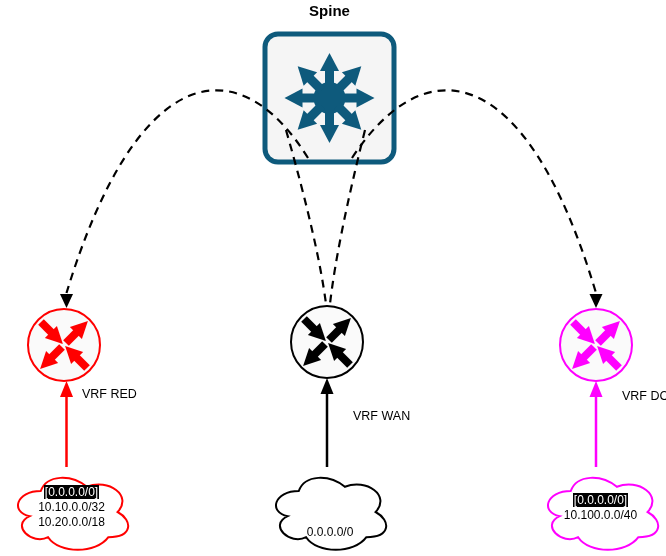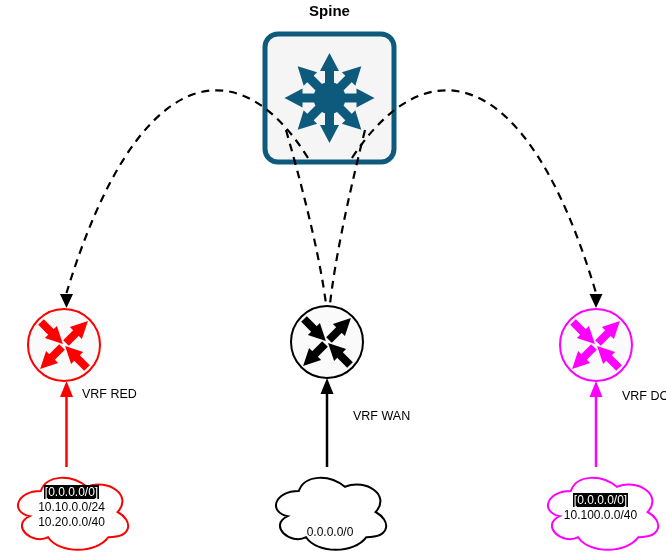--- a/index.html
+++ b/index.html
@@ -146,22 +146,22 @@
   </svg>
 
   <div class="node-title">Spine</div>
 
   <div class="vrf-label" style="left:82px; top:387px;">VRF RED</div>
   <div class="vrf-label" style="left:353px; top:383px;margin-top:26px;">VRF WAN</div>
   <div class="vrf-label" style="left:622px; top:389px;">VRF DC</div>
 
   <div class="cloud-text" style="left:10px; top:485px; width:123px;">
     <div><span class="hl">[0.0.0.0/0]</span></div>
-    <div>10.10.0.0/24</div>
-    <div>10.20.0.0/40</div>
+    <div>10.10.0.0/32</div>
+    <div>10.20.0.0/18</div>
   </div>
 
   <div class="cloud-text" style="left:268px; top:502px; width:124px;margin-top:23px;">
     <div>0.0.0.0/0</div>
   </div>
 
   <div class="cloud-text" style="left:540px; top:493px; width:121px;">
     <div><span class="hl">[0.0.0.0/0]</span></div>
     <div>10.100.0.0/40</div>
   </div>

